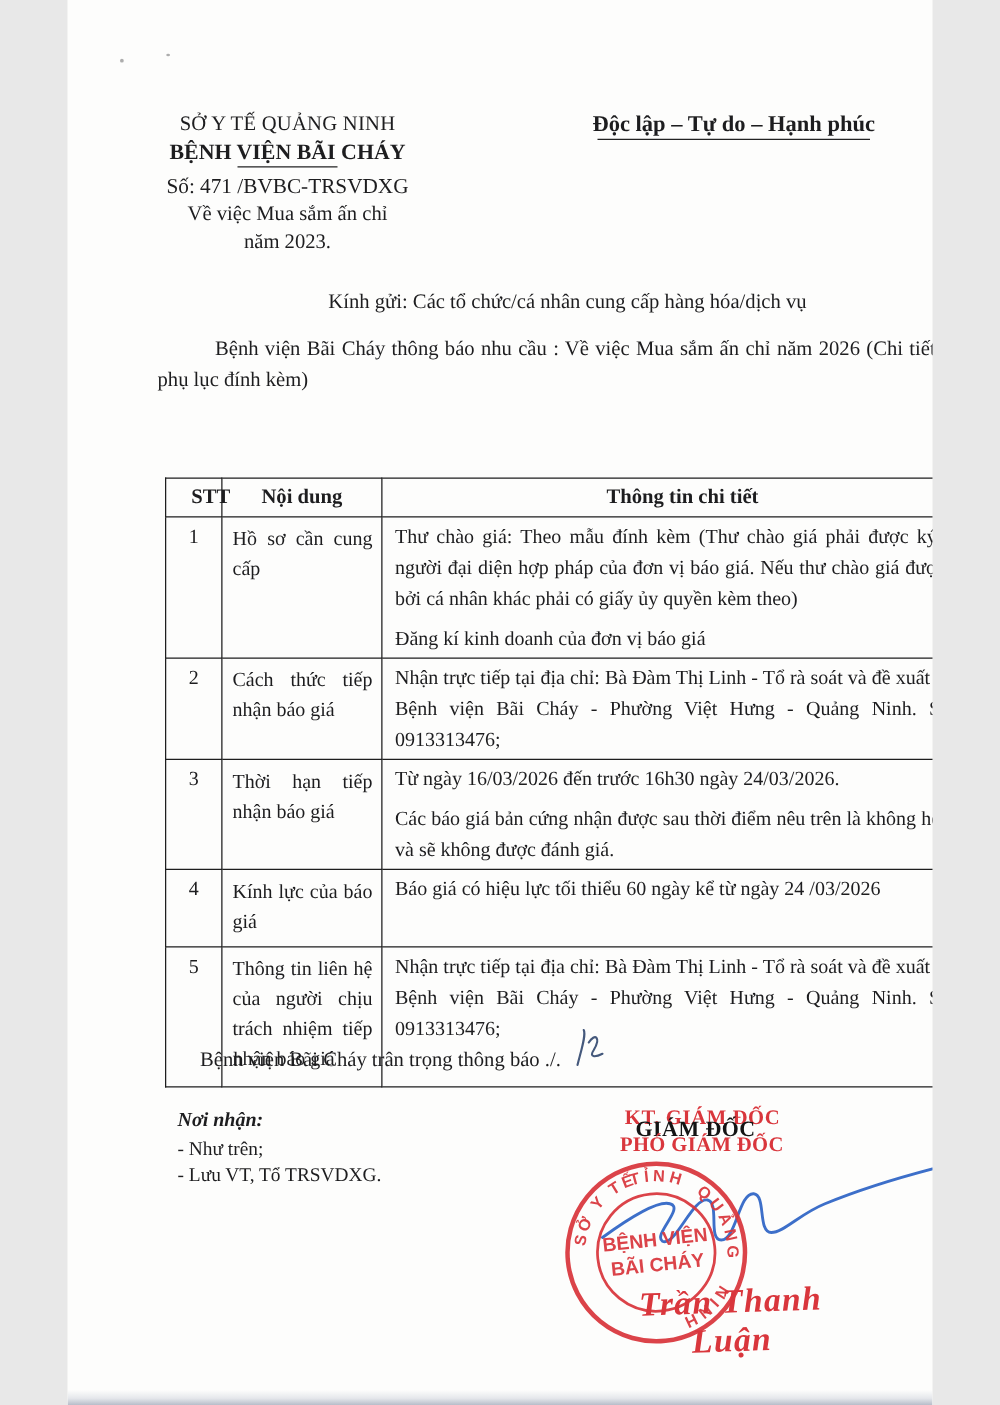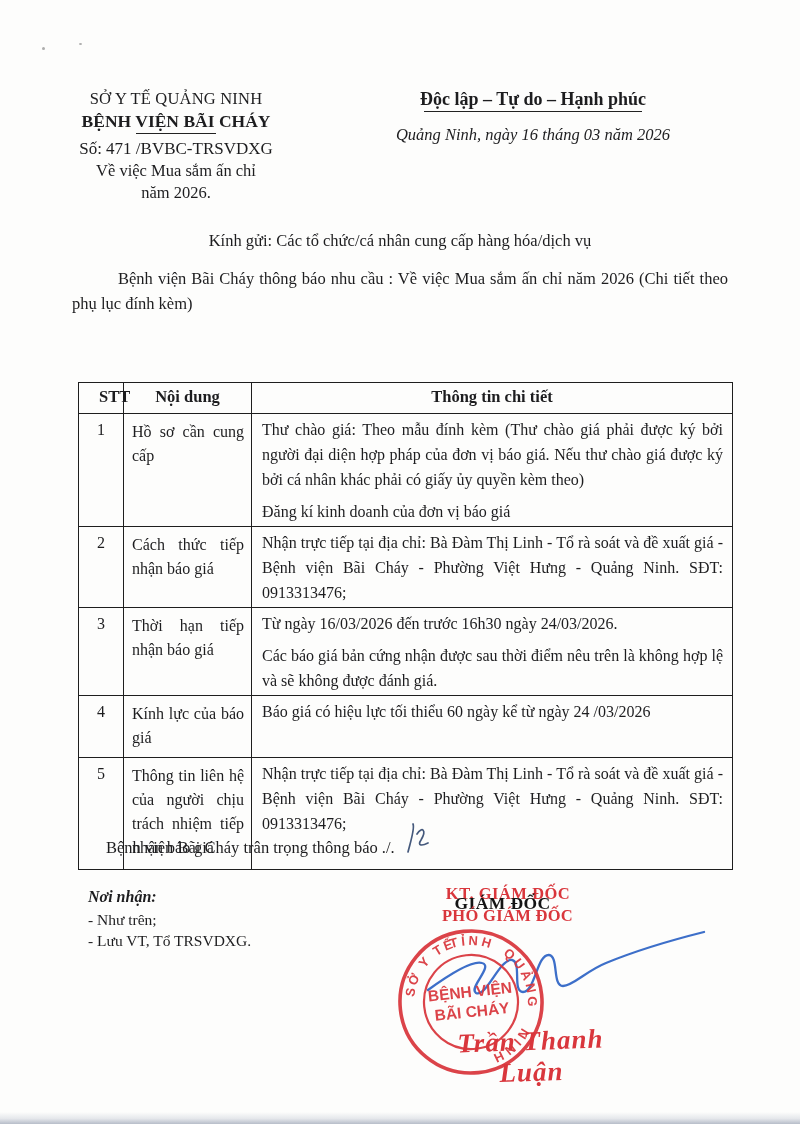--- a/index.html
+++ b/index.html
@@ -1,18 +1,18 @@
 <!DOCTYPE html>
 <html><head>
 <meta charset="utf-8">
 <style>
   html,body{margin:0;padding:0;background:#e8e8e8;}
   .page{
     position:relative;
-    width:800px;height:1124px;
+    width:692px;height:1124px;
     margin:0 auto;
     background:#fdfdfc;
     font-family:"Liberation Serif","DejaVu Serif",serif;
     color:#1d1d1f;
     overflow:hidden;
   }
   
   .noise-dot{position:absolute;background:#6b6b6b;border-radius:50%;opacity:.55;}
   .scan-bottom-edge{
     position:absolute;left:0;bottom:0;width:100%;height:12px;
@@ -94,27 +94,26 @@
 <div class="page">
 
   <div class="noise-dot" style="left:42px;top:47px;width:3px;height:3px;"></div>
   <div class="noise-dot" style="left:79px;top:43px;width:3px;height:2px;"></div>
 
   <div class="hdr-left">
     <div class="org-parent">SỞ Y TẾ QUẢNG NINH</div>
     <div class="org-name">BỆNH VIỆN BÃI CHÁY</div>
     <div class="org-underline"></div>
     <div class="doc-number">Số: 471 /BVBC-TRSVDXG</div>
-    <div class="doc-subject">Về việc Mua sắm ấn chỉ năm 2026.</div>
+    <div class="doc-subject">Về việc Mua sắm ấn chỉ năm 2023.</div>
   </div>
 
   <div class="hdr-right">
     <div class="motto2">Độc lập – Tự do – Hạnh phúc</div>
     <div class="motto-underline"></div>
-    <div class="date-line">Quảng Ninh, ngày 16 tháng 03 năm 2026</div>
   </div>
 
   <div class="salutation">Kính gửi: Các tổ chức/cá nhân cung cấp hàng hóa/dịch vụ</div>
 
   <div class="body-paras">
     <p>Bệnh viện Bãi Cháy thông báo nhu cầu : Về việc Mua sắm ấn chỉ năm 2026 (Chi tiết theo phụ lục đính kèm)</p>
   </div>
 
   <table class="quote-table">
     <colgroup>

